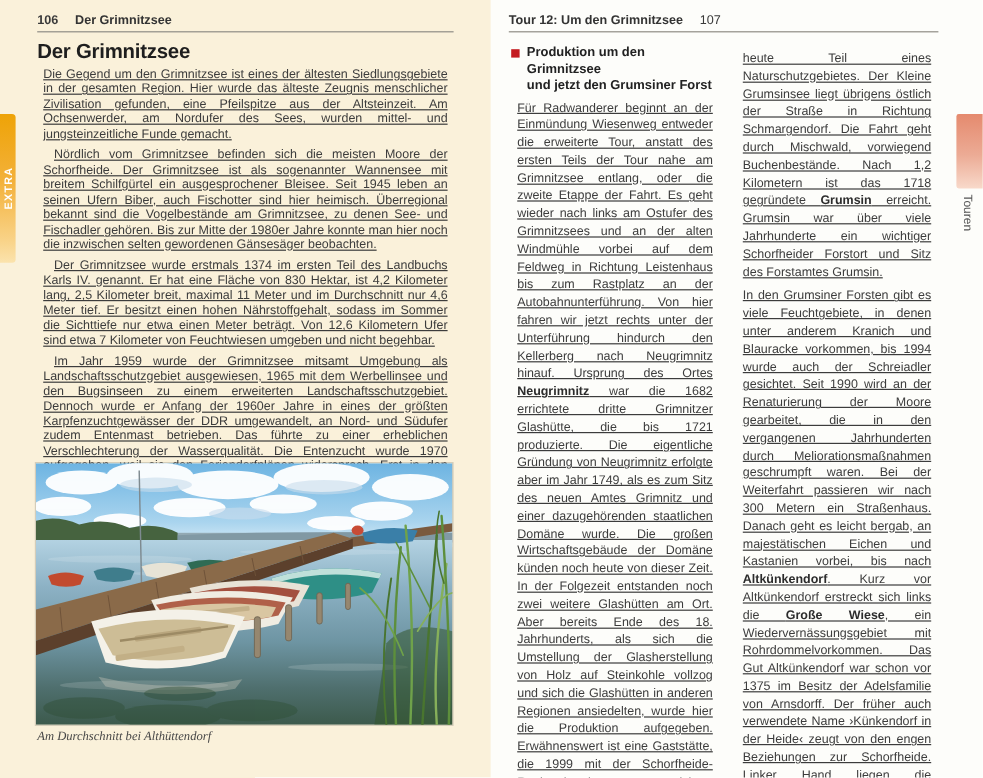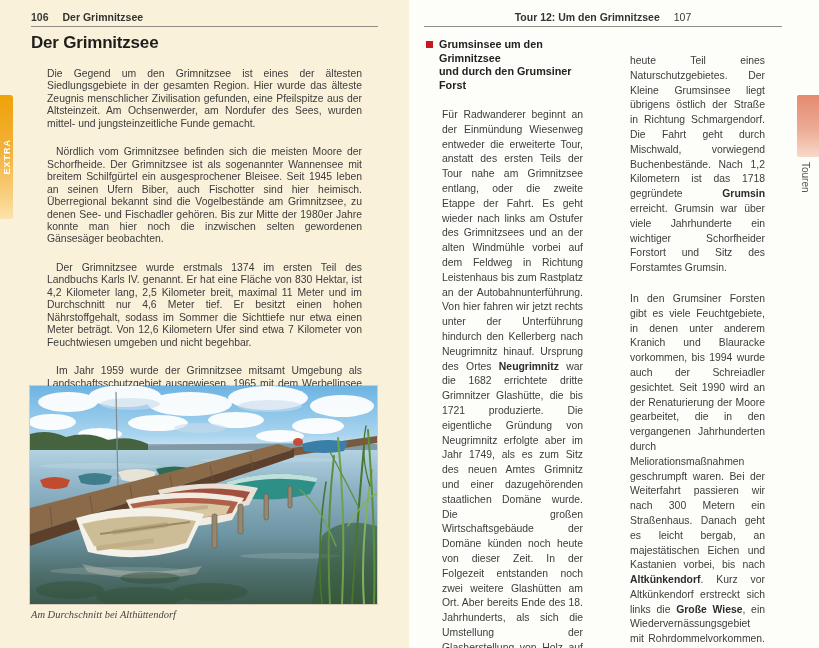--- a/index.html
+++ b/index.html
@@ -9,32 +9,32 @@
   }
   .spread{position:absolute;inset:0;display:flex;}
   .page{position:relative;height:648px;}
   .page.left{width:409px;background:#faf1da;}
   .page.right{width:410px;background:#fdfdfa;}
 
   
   .pg-header{position:absolute;top:11px;font-size:10.5px;font-weight:bold;color:#333;}
   .left-h{left:31px;width:347px;}
   .left-h .pg-num{margin-right:14px;color:#3a3a3a;}
-  .right-h{left:15px;width:358px;text-align:center;}
+  .right-h{left:15px;width:358px;text-align:left;}
   .right-h .pg-num{margin-left:14px;font-weight:normal;color:#3a3a3a;}
   .rule{position:absolute;height:1px;background:#8f8d86;}
   .left-rule{left:31px;top:26px;width:347px;}
   .right-rule{left:15px;top:26px;width:358px;}
 
   
   .main-heading{position:absolute;left:31px;top:33px;margin:0;
     font-size:17px;font-weight:bold;color:#1e1e1e;letter-spacing:-0.2px;}
   .body-left{position:absolute;left:31px;top:52px;width:347px;
     font-size:10.4px;line-height:12.45px;color:#3c3c3c;}
-  .para{margin:16px;text-align:justify;hyphens:auto;-webkit-hyphens:auto;}
+  .para{margin:5px;text-align:justify;hyphens:auto;text-decoration:underline;-webkit-hyphens:auto;}
   .body-left .para.indent{text-indent:9px;}
   .para b{font-weight:bold;color:#2c2c2c;}
 
   .photo-wrap{position:absolute;left:30px;top:386px;width:347px;height:218px;margin:0;
     box-shadow:0 0 0 1px rgba(0,0,0,0.15);}
   .caption{position:absolute;left:31px;top:609px;
     font-family:"Liberation Serif",serif;font-style:italic;font-size:10.5px;color:#474747;}
 
   
   .tab-extra{position:absolute;left:0;top:95px;width:13px;height:124px;
@@ -215,22 +215,22 @@
   <section class="page right">
     <header class="pg-header right-h">
       <span>Tour 12: Um den Grimnitzsee</span><span class="pg-num">107</span>
     </header>
     <div class="rule right-rule"></div>
 
     <div class="col col1">
       <div class="sec-head">
         <span class="bullet"></span>
         <div class="sec-title">
-          <div>Grumsinsee um den Grimnitzsee</div>
-          <div>und durch den Grumsiner Forst</div>
+          <div>Produktion um den Grimnitzsee</div>
+          <div>und jetzt den Grumsiner Forst</div>
         </div>
       </div>
       <div>
           <p class="para"><span>Für Radwanderer beginnt an der Einmündung Wiesenweg entweder die erweiterte Tour, anstatt des ersten Teils der Tour nahe am Grimnitzsee entlang, oder die zweite Etappe der Fahrt. Es geht wieder nach links am Ostufer des Grimnitzsees und an der alten Windmühle vorbei auf dem Feldweg in Richtung Leistenhaus bis zum Rastplatz an der Autobahnunterführung. Von hier fahren wir jetzt rechts unter der Unterführung hindurch den Kellerberg nach Neugrimnitz hinauf. Ursprung des Ortes </span><b>Neugrimnitz</b><span> war die 1682 errichtete dritte Grimnitzer Glashütte, die bis 1721 produzierte. Die eigentliche Gründung von Neugrimnitz erfolgte aber im Jahr 1749, als es zum Sitz des neuen Amtes Grimnitz und einer dazugehörenden staatlichen Domäne wurde. Die großen Wirtschaftsgebäude der Domäne künden noch heute von dieser Zeit. In der Folgezeit entstanden noch zwei weitere Glashütten am Ort. Aber bereits Ende des 18. Jahrhunderts, als sich die Umstellung der Glasherstellung von Holz auf Steinkohle vollzog und sich die Glashütten in anderen Regionen ansiedelten, wurde hier die Produktion aufgegeben. Erwähnenswert ist eine Gaststätte, die 1999 mit der Schorfheide-Regionalmarke ausgezeichnet wurde: der ›Wilde Uhu‹, leider heute geschlossen.</span></p>
         </div>
     </div>
 
     <div class="col col2">
         <p class="para"><span>heute Teil eines Naturschutzgebietes. Der Kleine Grumsinsee liegt übrigens östlich der Straße in Richtung Schmargendorf. Die Fahrt geht durch Mischwald, vorwiegend Buchenbestände. Nach 1,2 Kilometern ist das 1718 gegründete </span><b>Grumsin</b><span> erreicht. Grumsin war über viele Jahrhunderte ein wichtiger Schorfheider Forstort und Sitz des Forstamtes Grumsin.</span></p>
         <p class="para"><span>In den Grumsiner Forsten gibt es viele Feuchtgebiete, in denen unter anderem Kranich und Blauracke vorkommen, bis 1994 wurde auch der Schreiadler gesichtet. Seit 1990 wird an der Renaturierung der Moore gearbeitet, die in den vergangenen Jahrhunderten durch Meliorationsmaßnahmen geschrumpft waren. Bei der Weiterfahrt passieren wir nach 300 Metern ein Straßenhaus. Danach geht es leicht bergab, an majestätischen Eichen und Kastanien vorbei, bis nach </span><b>Altkünkendorf</b><span>. Kurz vor Altkünkendorf erstreckt sich links die </span><b>Große Wiese</b><span>, ein Wiedervernässungsgebiet mit Rohrdommelvorkommen. Das Gut Altkünkendorf war schon vor 1375 im Besitz der Adelsfamilie von Arnsdorff. Der früher auch verwendete Name ›Künkendorf in der Heide‹ zeugt von den engen Beziehungen zur Schorfheide. Linker Hand liegen die Gutsgebäude mit dem renovierten Gutshaus, Speicher und Scheune stehen unter Denkmalschutz.</span></p>

